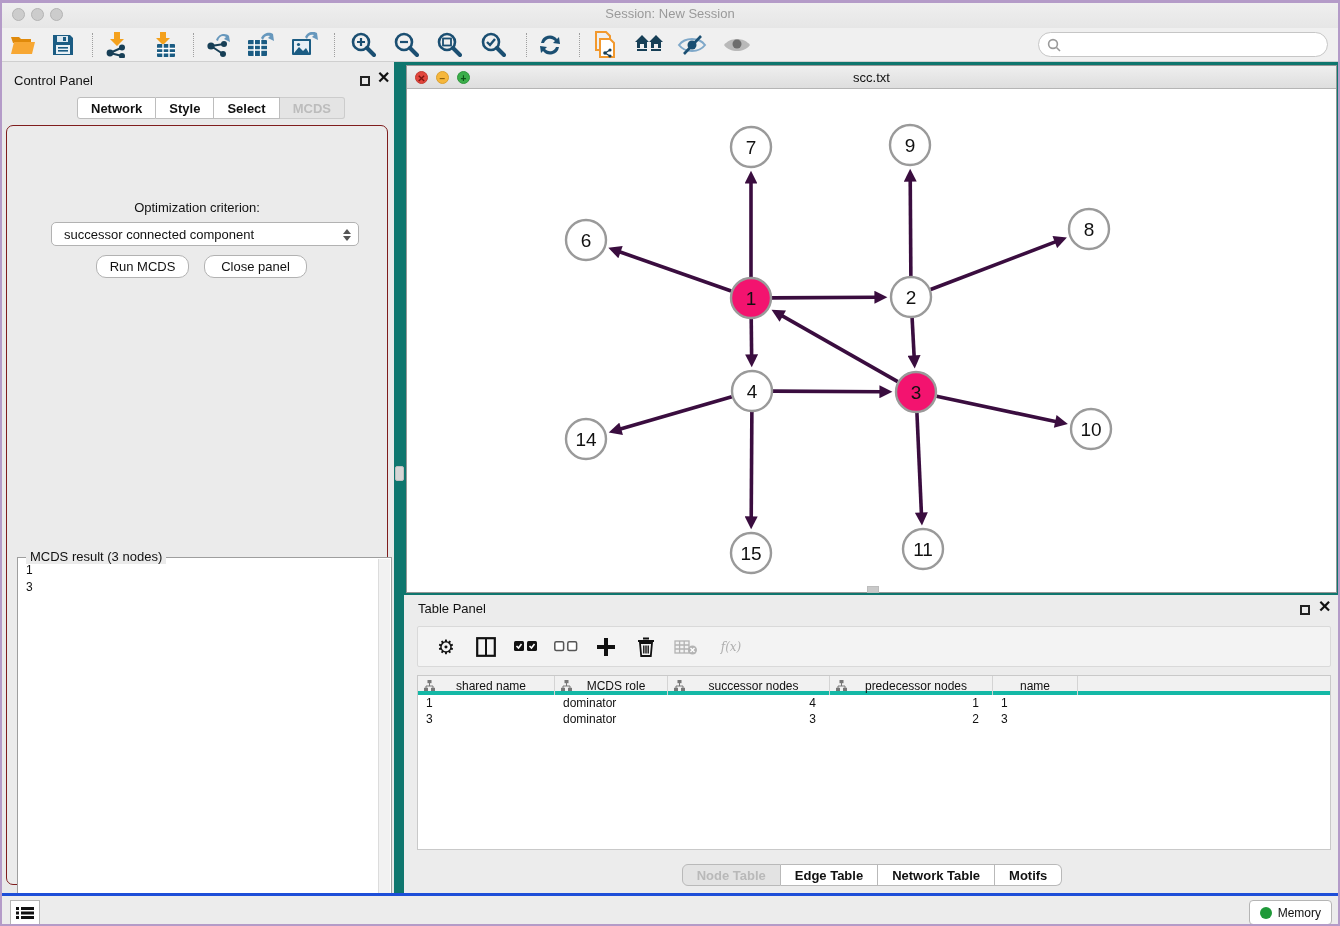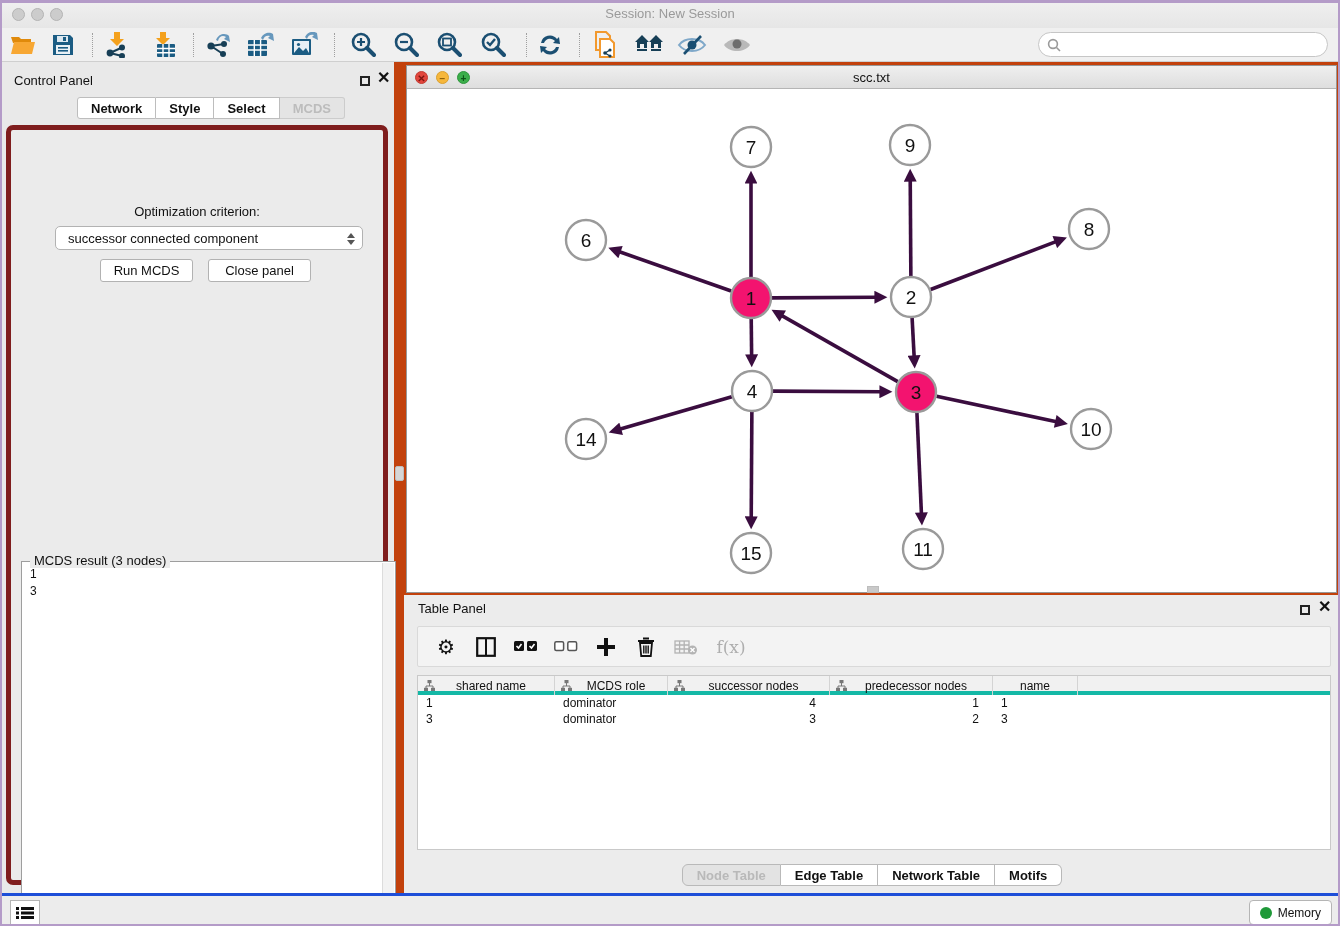--- a/index.html
+++ b/index.html
@@ -1,18 +1,18 @@
 <!DOCTYPE html>
 <html><head>
 <meta charset="utf-8">
 <style>
   * { margin:0; padding:0; box-sizing:border-box; }
   html,body { width:1340px; height:926px; font-family:"Liberation Sans", sans-serif; background:#ececec; overflow:hidden; }
   .abs { position:absolute; }
-  #app { position:relative; width:1340px; height:926px; background:#c2410c; }
+  #app { position:relative; width:1340px; height:926px; background:#0f766e; }
   #frame { position:absolute; inset:0; border:2px solid #b49bc8; border-top:3px solid #b49bc8; pointer-events:none; z-index:99; }
 
   
   #titlebar { position:absolute; left:0; top:0; width:1340px; height:28px; background:linear-gradient(#f0f0f0,#e6e6e6); }
   #titlebar .title { position:absolute; left:0; right:0; top:6px; text-align:center; font-size:13px; color:#9a9a9a; }
   .tl-dot { position:absolute; top:8px; width:13px; height:13px; border-radius:50%; background:#cccccc; border:1px solid #b4b4b4; }
 
   
   #toolbar { position:absolute; left:0; top:28px; width:1340px; height:34px; background:#f0f0f0; border-bottom:1px solid #cfcfcf; }
   .tbtn { position:absolute; top:3px; width:34px; height:28px; display:flex; align-items:center; justify-content:center; }
@@ -22,27 +22,27 @@
   
   #cpanel { position:absolute; left:0; top:62px; width:394px; height:831px; background:#e9e9e9; }
   #cpanel-title { position:absolute; left:14px; top:11px; font-size:13px; color:#111;text-align:center; }
   .panel-float { width:10px; height:10px; border:2px solid #222; display:inline-block; }
   .panel-close { font-size:16px; font-weight:900; color:#111; line-height:10px; }
   #cp-tabs { position:absolute; left:77px; top:35px; height:22px; display:flex; }
   .cp-tab { height:22px; padding:0 13px; background:#fff; border:1px solid #bdbdbd; border-left-width:0; font-size:13px; font-weight:600; color:#111; display:flex; align-items:center; }
   .cp-tab:first-child { border-left-width:1px; border-radius:3px 0 0 3px; }
   .cp-tab:last-child { border-radius:0 3px 3px 0; }
   .cp-tab.active { background:#e4e4e4; color:#bcbcbc; border-color:#cccccc; }
-  #cp-content { position:absolute; left:6px; top:63px; width:382px; height:760px; background:#ebebeb; border:5px solid #7f1d1d; border-radius:7px; }
+  #cp-content { position:absolute; left:6px; top:63px; width:382px; height:760px; background:#ebebeb; border:1px solid #7f1d1d; border-radius:7px; }
   #opt-label { position:absolute; left:0; right:0; top:74px; text-align:center; font-size:13px; color:#111; }
   #opt-select { position:absolute; left:44px; top:96px; width:308px; height:24px; background:#fff; border:1px solid #b2b2b2; border-radius:5px; font-size:13px; color:#111; display:flex; align-items:center; padding-left:12px; }
   #opt-select .stepper { position:absolute; right:6px; top:4px; width:11px; height:16px; display:flex; flex-direction:column; align-items:center; justify-content:center; gap:2px; }
   .tri-up { width:0; height:0; border-left:4px solid transparent; border-right:4px solid transparent; border-bottom:5px solid #555; }
   .tri-down { width:0; height:0; border-left:4px solid transparent; border-right:4px solid transparent; border-top:5px solid #555; }
-  .cp-btn { position:absolute; top:129px; height:23px; background:#fff; border:1px solid #b2b2b2; border-radius:3px; font-size:13px; color:#111; display:flex; align-items:center; justify-content:center; }
+  .cp-btn { position:absolute; top:129px; height:23px; background:#fff; border:1px solid #b2b2b2; border-radius:10px; font-size:13px; color:#111; display:flex; align-items:center; justify-content:center; }
   #result-box { position:absolute; left:10px; top:431px; width:375px; height:381px; border:1px solid #9e9e9e; background:#fff; }
   #result-legend { position:absolute; left:8px; top:-9px; background:#ebebeb; padding:0 4px; font-size:13px; color:#111; }
   #result-text { position:absolute; left:2px; top:4px; right:14px; bottom:2px; font-size:12px; color:#111; line-height:17px; padding-left:6px; white-space:pre; overflow:hidden; }
   #result-scroll { position:absolute; right:1px; top:1px; width:12px; bottom:1px; background:#f2f2f2; border-left:1px solid #dcdcdc; }
   #split-handle { position:absolute; left:395px; top:466px; width:9px; height:15px; background:#d6d6d6; border:1px solid #bdbdbd; border-radius:2px; }
 
   
   #netwin { position:absolute; left:406px; top:65px; width:931px; height:528px; background:#fff; border:1px solid #979797; }
   #netwin-titlebar { position:absolute; left:0; top:0; right:0; height:23px; background:linear-gradient(#efefef,#dedede); border-bottom:1px solid #b5b5b5; }
   #netwin-title { position:absolute; left:0; right:0; top:4px; text-align:center; font-size:13px; color:#111; }
@@ -67,21 +67,21 @@
   .bt-tab:last-child { border-radius:0 6px 6px 0; }
   .bt-tab.active { background:#e3e3e3; color:#b9b9b9; }
 
   
   #statusbar { position:absolute; left:0; top:893px; width:1340px; height:33px; background:#ececec; border-top:3px solid #1d4ed8; }
   #list-btn { position:absolute; left:10px; top:4px; width:30px; height:25px; background:#fff; border:1px solid #b5b5b5; display:flex; align-items:center; justify-content:center; }
   #memory-btn { position:absolute; right:8px; top:4px; height:25px; background:#fff; border:1px solid #b5b5b5; border-radius:4px; display:flex; align-items:center; gap:6px; padding:0 10px; font-size:12px; color:#111; }
   #memory-dot { width:12px; height:12px; border-radius:50%; background:#1f9939; }
 
   svg { display:block; }
-  .fx { font-family:"DejaVu Serif", serif; font-size:17px; color:#aeaeae; }
+  .fx { font-family:"DejaVu Serif", serif; font-style:italic; font-size:12px; color:#aeaeae; }
 </style>
 </head>
 <body>
 
 <div id="app">
   <div id="frame"></div>
 
   <div id="titlebar">
     <span class="tl-dot" style="left:12px"></span>
     <span class="tl-dot" style="left:31px"></span>

